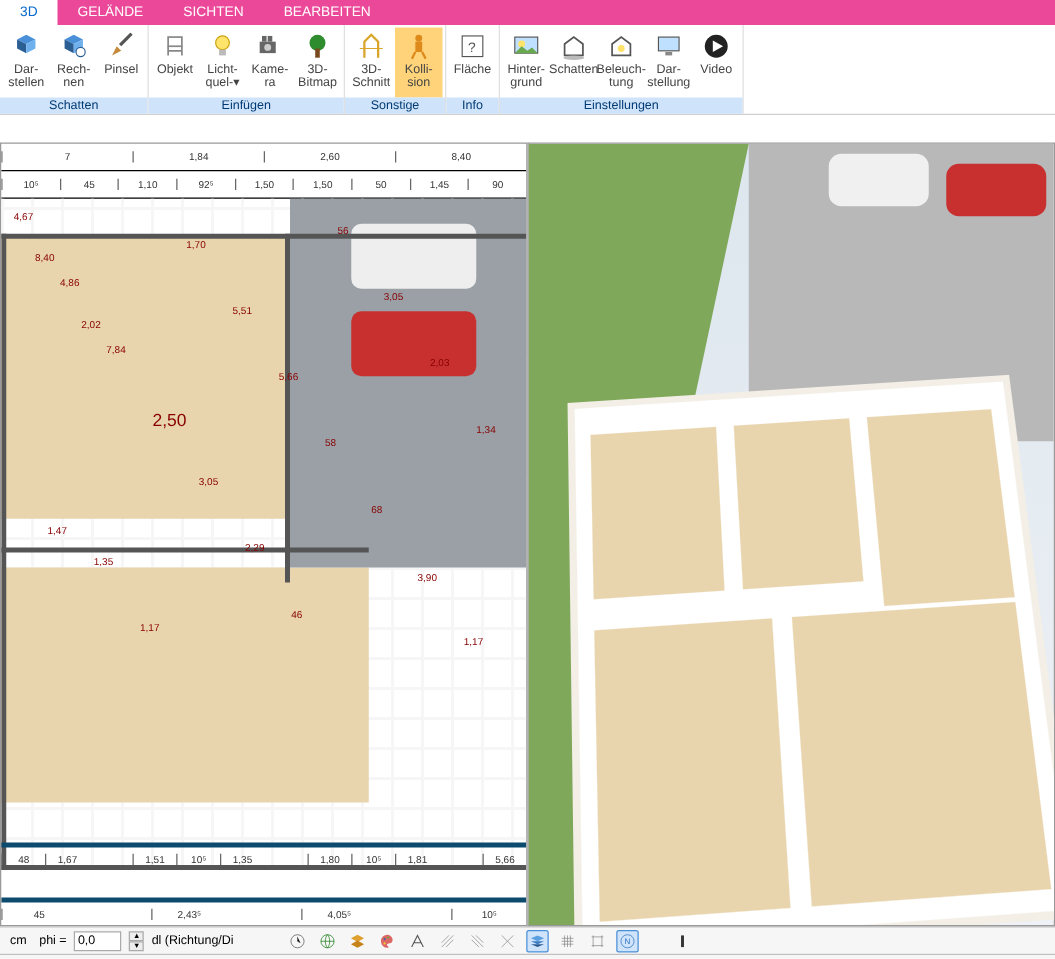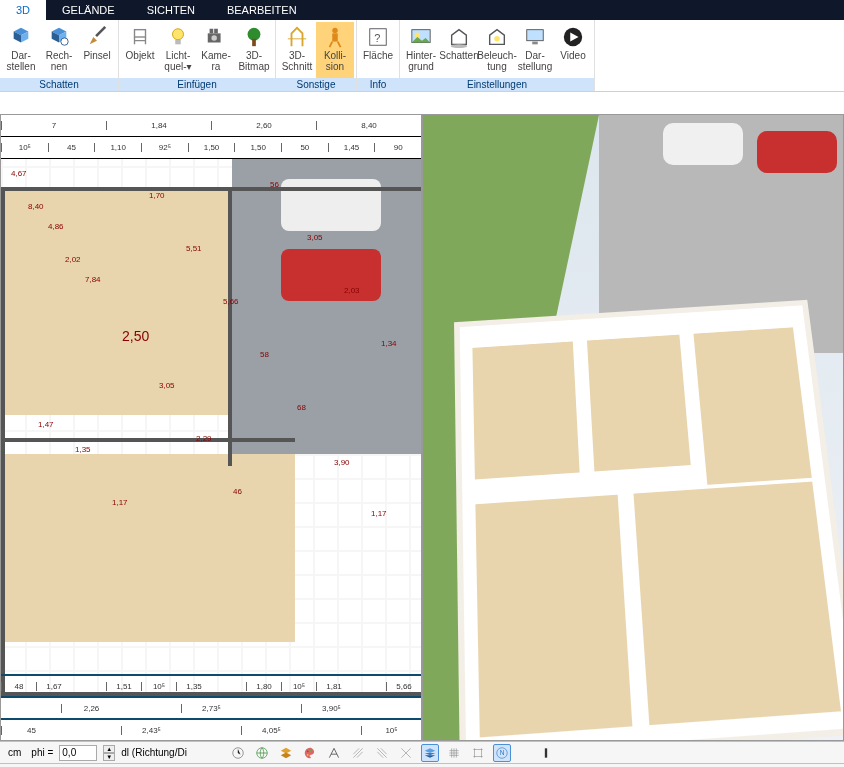--- a/index.html
+++ b/index.html
@@ -1,20 +1,20 @@
 <!DOCTYPE html>
 <html><head>
 <meta charset="utf-8">
 <style>
 * { margin: 0; padding: 0; box-sizing: border-box; font-family: "Segoe UI", Tahoma, sans-serif; }
 html, body { width: 844px; height: 767px; overflow: hidden; background: #fff; }
 
 
 .ribbon { width: 100%; background: #fff; }
-.tabs { display: flex; height: 20px; background: #0f172a; color: #fff; font-size: 11px; align-items: stretch; }
+.tabs { display: flex; height: 20px; background: #ec4899; color: #fff; font-size: 11px; align-items: stretch; }
 .tab { padding: 0 16px; display: flex; align-items: center; cursor: pointer; }
 .tab.active { background: #fff; color: #0a6acc; }
 .toolbar { display: flex; background: #fff; border-bottom: 1px solid #d0d0d0; }
 .group { display: flex; flex-direction: column; border-right: 1px solid #e0e0e0; }
 .group-items { display: flex; padding: 2px 2px 0 2px; }
 .group-label { font-size: 10px; text-align: center; background: #cfe4fa; color: #003a74; padding: 1px 0; }
 .tool { display: flex; flex-direction: column; align-items: center; justify-content: flex-start; width: 38px; height: 56px; padding-top: 3px; font-size: 10px; color: #444; cursor: pointer; line-height: 1.05; text-align: center; }
 .tool.sel { background: #ffd37a; }
 .tool .ic { width: 26px; height: 24px; display: flex; align-items: center; justify-content: center; margin-bottom: 2px; }
 .tool svg { width: 22px; height: 22px; }
@@ -29,21 +29,21 @@
 .pane-right .house { position: absolute; left: 8%; top: 28%; right: 2%; bottom: 0; background: #fff; transform: perspective(800px) rotateX(14deg) rotateZ(-4deg); box-shadow: 0 0 0 6px #f3eee6 inset; }
 .pane-right .room { position: absolute; background: #e8d4ad; border: 4px solid #fff; }
 .pane-right .car { position: absolute; width: 80px; height: 42px; border-radius: 10px; }
 .pane-right .car.white { background: #f0f0f0; right: 100px; top: 8px; }
 .pane-right .car.red { background: #c83030; right: 6px; top: 16px; }
 
 
 .plan { position: absolute; inset: 0; }
 .plan .ruler-top, .plan .ruler-bot { position: absolute; left: 0; right: 0; height: 22px; display: flex; font-size: 8px; color: #333; align-items: center; }
 .plan .ruler-top { top: 0; border-bottom: 1px solid #000; }
-.plan .ruler-bot { bottom: 0; border-top: 2px solid #0c4a6e; justify-content: space-between; }
+.plan .ruler-bot { bottom: 0; border-top: 4px solid #0c4a6e; justify-content: space-between; }
 .plan .dim { flex: 1; text-align: center; border-left: 1px solid #666; }
 .plan .body { position: absolute; top: 44px; bottom: 44px; left: 0; right: 0; background: repeating-linear-gradient(0deg,#f6f6f6 0 2px,transparent 2px 24px), repeating-linear-gradient(90deg,#f6f6f6 0 2px,transparent 2px 24px); padding-left: 33px; }
 .plan .wall { position: absolute; background: #555; }
 .plan .floor-wood { position: absolute; background: #e8d4ad; }
 .plan .garage { position: absolute; right: 0; top: 0; width: 45%; height: 55%; background: #9aa0a6; }
 .plan .car2d { position: absolute; border-radius: 8px; }
 .plan .car2d.white { background: #eee; width: 100px; height: 52px; right: 40px; top: 20px; }
 .plan .car2d.red { background: #c83030; width: 100px; height: 52px; right: 40px; top: 90px; }
 
 
@@ -312,29 +312,20 @@
           <span class="dim">1,51</span>
           <span class="dim">10⁵</span>
           <span class="dim">1,35</span>
           <span class="dim"></span>
           <span class="dim">1,80</span>
           <span class="dim">10⁵</span>
           <span class="dim">1,81</span>
           <span class="dim"></span>
           <span class="dim">5,66</span>
         </div>
-      <div class="ruler-bot" style="bottom:22px" id="dims-bot2">
-          <span class="dim"></span>
-          <span class="dim">2,26</span>
-          <span class="dim"></span>
-          <span class="dim">2,73⁵</span>
-          <span class="dim"></span>
-          <span class="dim">3,90⁵</span>
-          <span class="dim"></span>
-        </div>
       <div class="ruler-bot" id="dims-bot3">
           <span class="dim">45</span>
           <span class="dim"></span>
           <span class="dim">2,43⁵</span>
           <span class="dim"></span>
           <span class="dim">4,05⁵</span>
           <span class="dim"></span>
           <span class="dim">10⁵</span>
         </div>
     </div>

